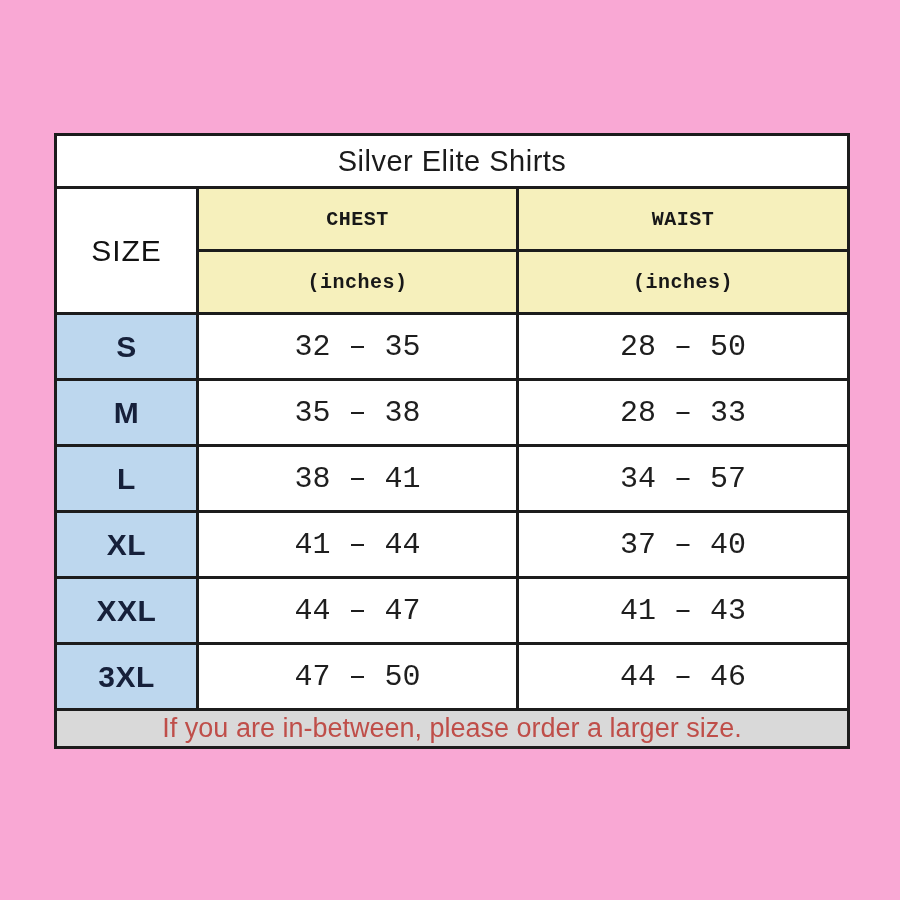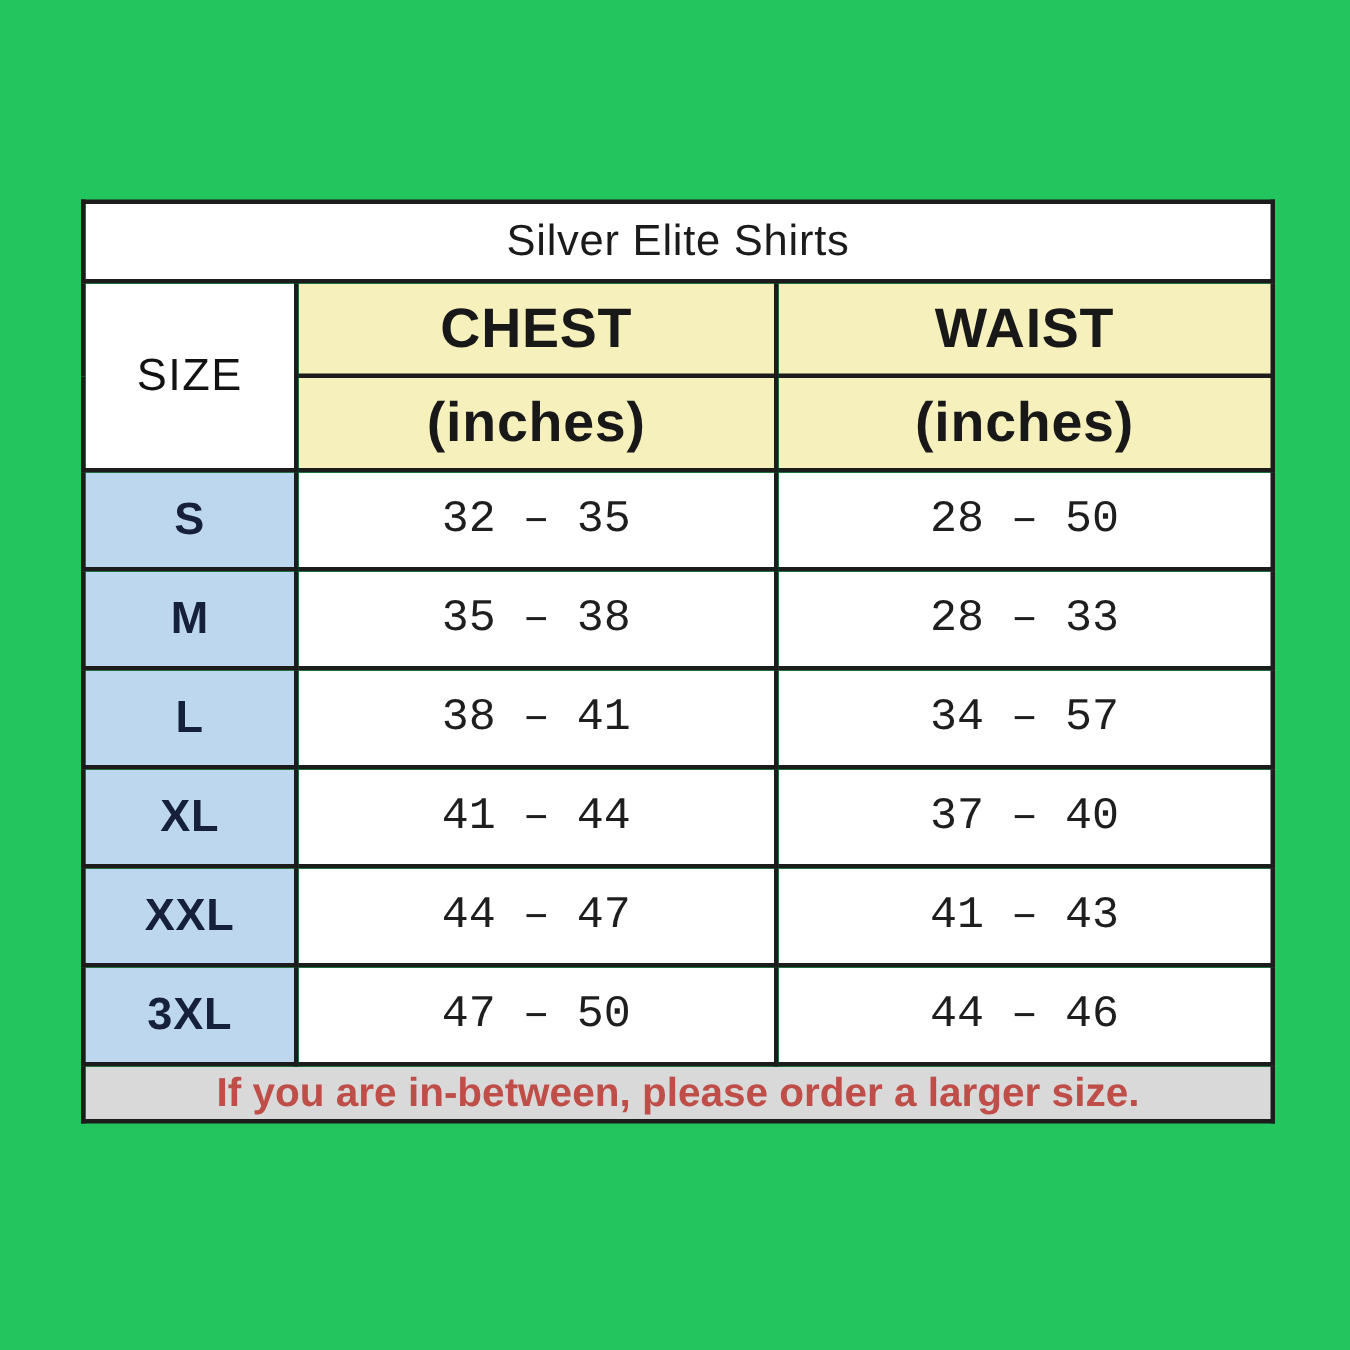--- a/index.html
+++ b/index.html
@@ -6,21 +6,21 @@
   html, body { margin: 0; padding: 0; }
   body {
     width: 900px; height: 900px;
     background: #ffffff;
     font-family: "Liberation Sans", sans-serif;
     color: #1c1c1c;
   }
   .canvas {
     position: relative;
     width: 900px; height: 900px;
-    background: #22c55e;
+    background: #f9a8d4;
     overflow: hidden;
   }
   table.size-chart {
     position: absolute;
     left: 54px; top: 133px;
     width: 793px;
     border-collapse: collapse;
     table-layout: fixed;
   }
   table.size-chart td {
@@ -41,24 +41,25 @@
   .size-head-cell {
     background: #ffffff;
     font-size: 30px;
     font-weight: 400;
     color: #121212;
     letter-spacing: 1px;
   }
   .yellow-cell {
     height: 63px;
     background: #f6f0bc;
-    font-size: 37px;
+    font-size: 20px;
     font-weight: 700;
     color: #181818;
     letter-spacing: 0.5px;
+    font-family: Liberation Mono, monospace;
   }
   .size-cell {
     height: 66px;
     background: #bdd7ee;
     font-size: 30px;
     font-weight: 700;
     color: #16203a;
     letter-spacing: 0.5px;
   }
   .value-cell {
@@ -66,21 +67,21 @@
     background: #ffffff;
     font-size: 30px;
     font-weight: 400;
     color: #1e1e1e;
     font-family: Liberation Mono, monospace;
   }
   .footer-cell {
     height: 38px;
     background: #d9d9d9;
     font-size: 27px;
-    font-weight: 700;
+    font-weight: 400;
     color: #bf4e49;
   }
 </style>
 </head>
 <body>
 
 <div class="canvas">
   <table class="size-chart">
     <colgroup>
       <col style="width:142px">

